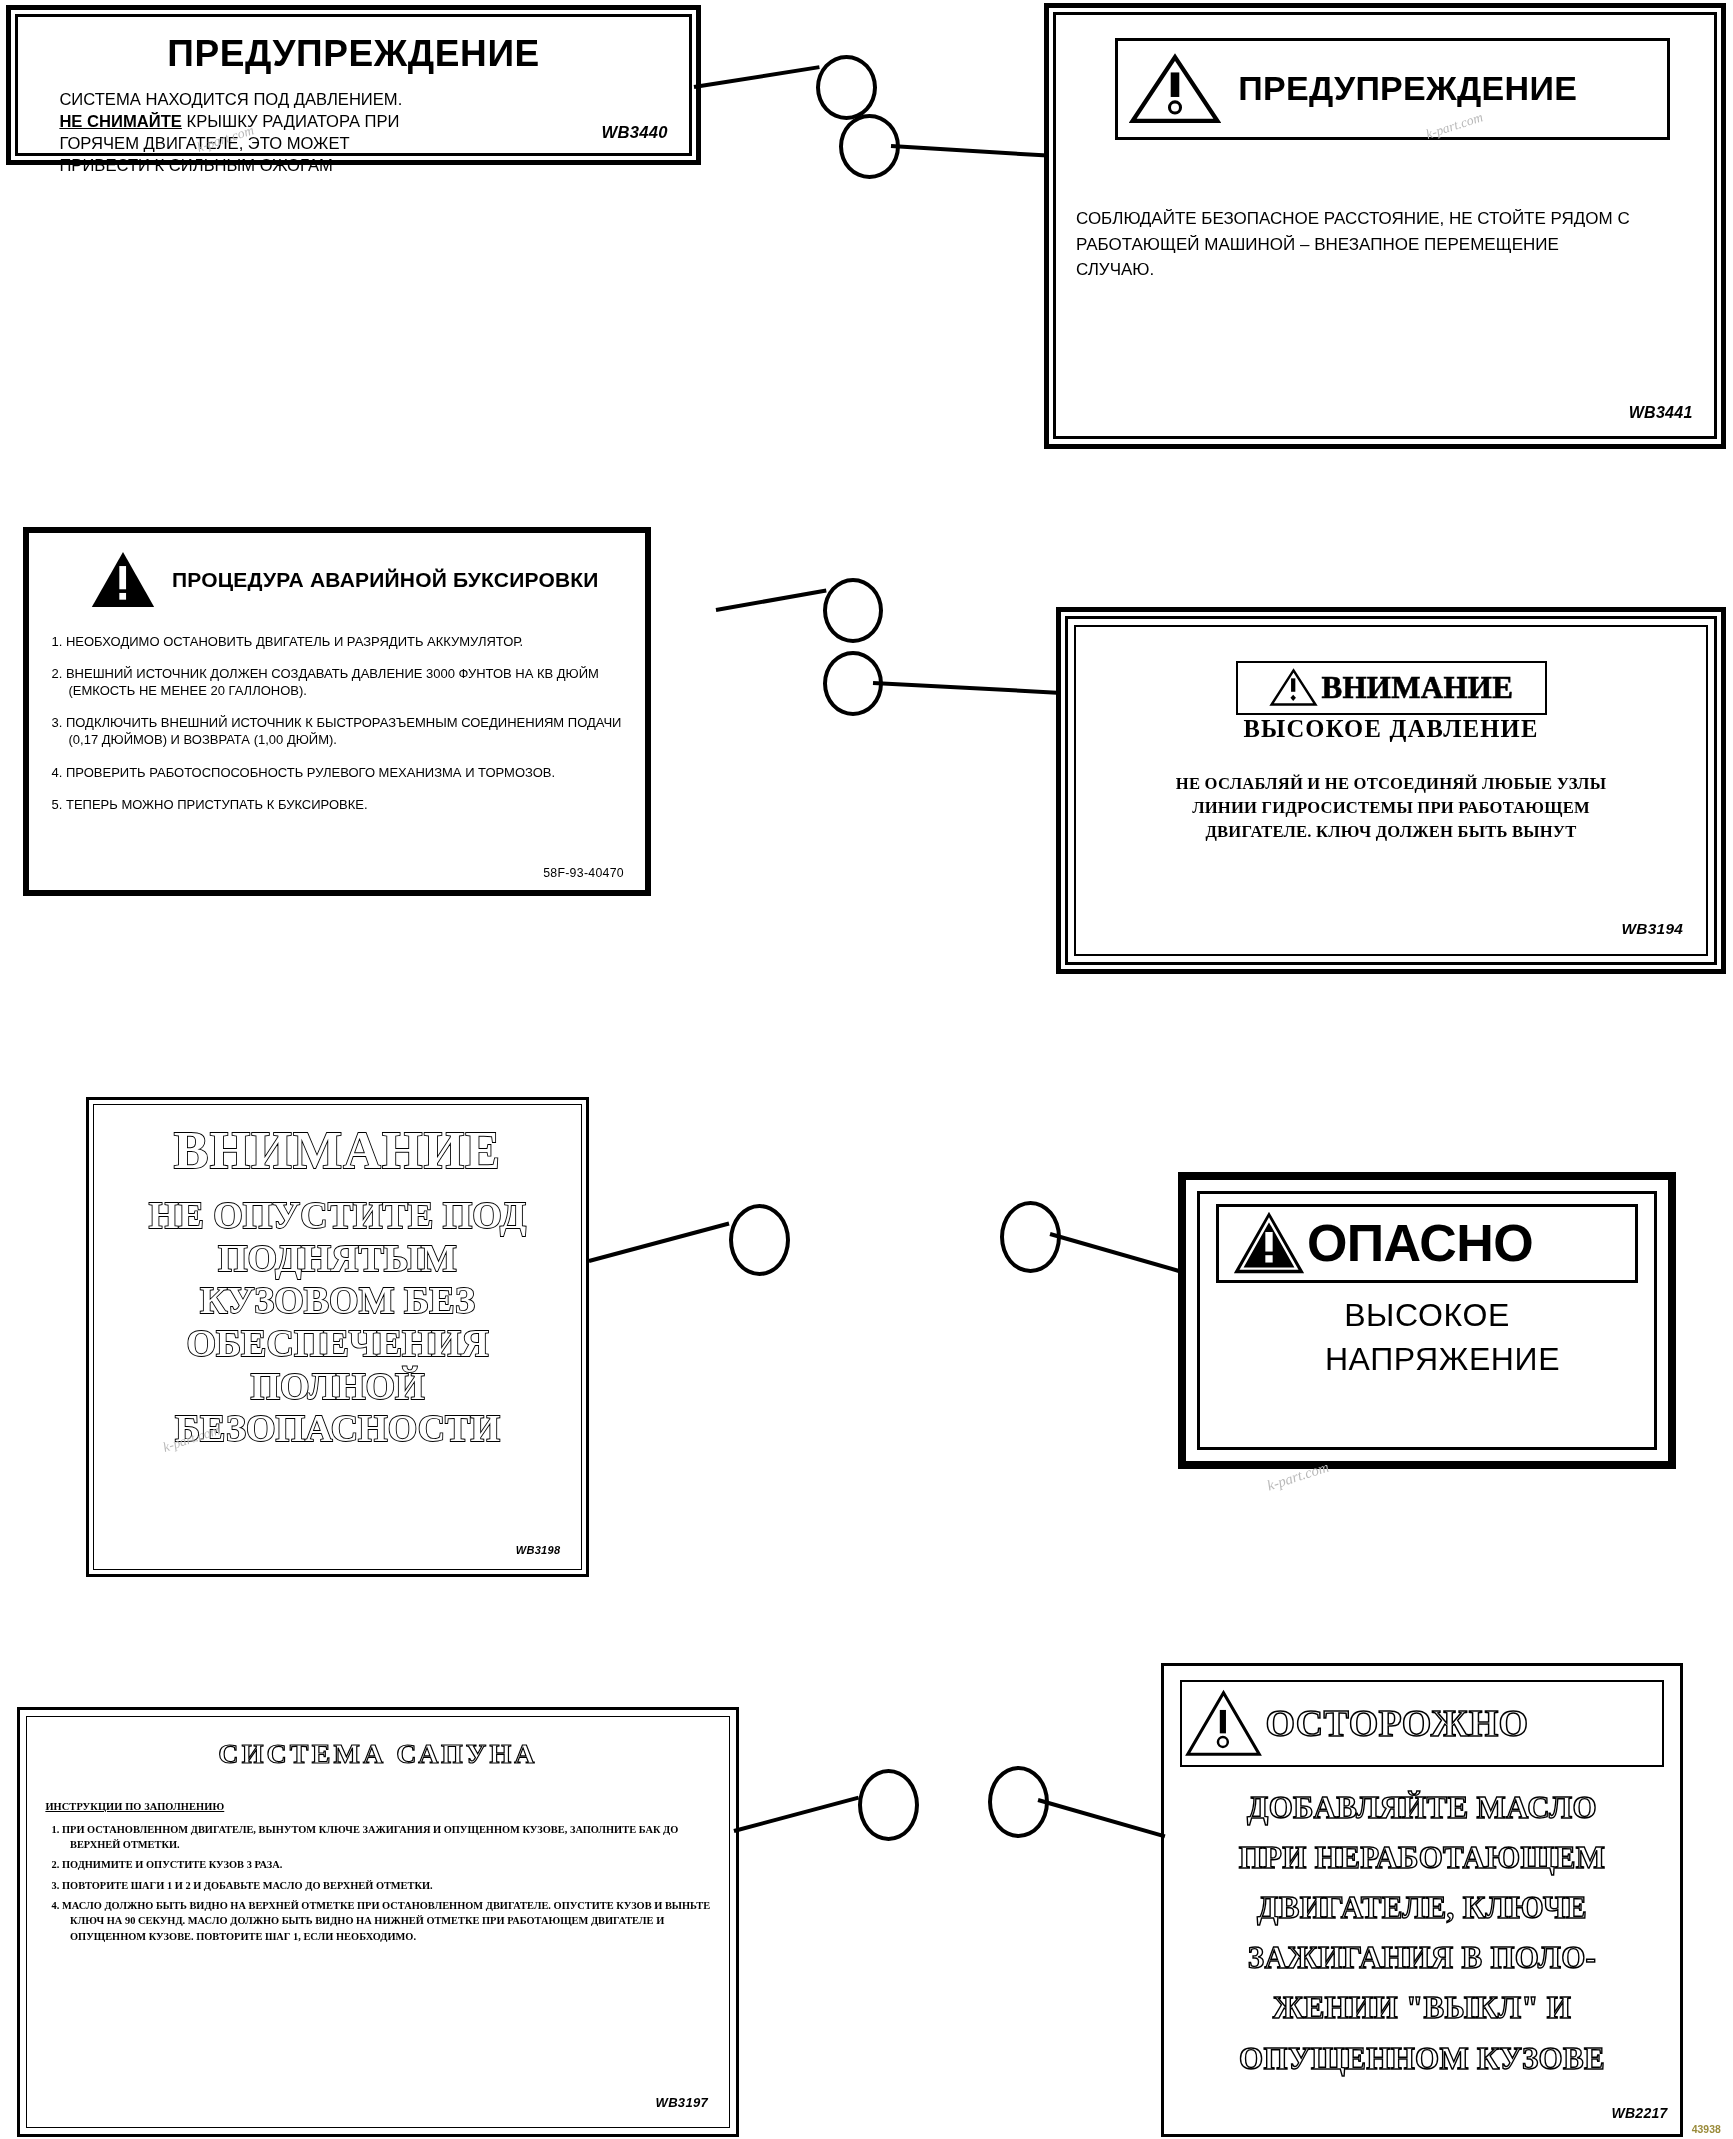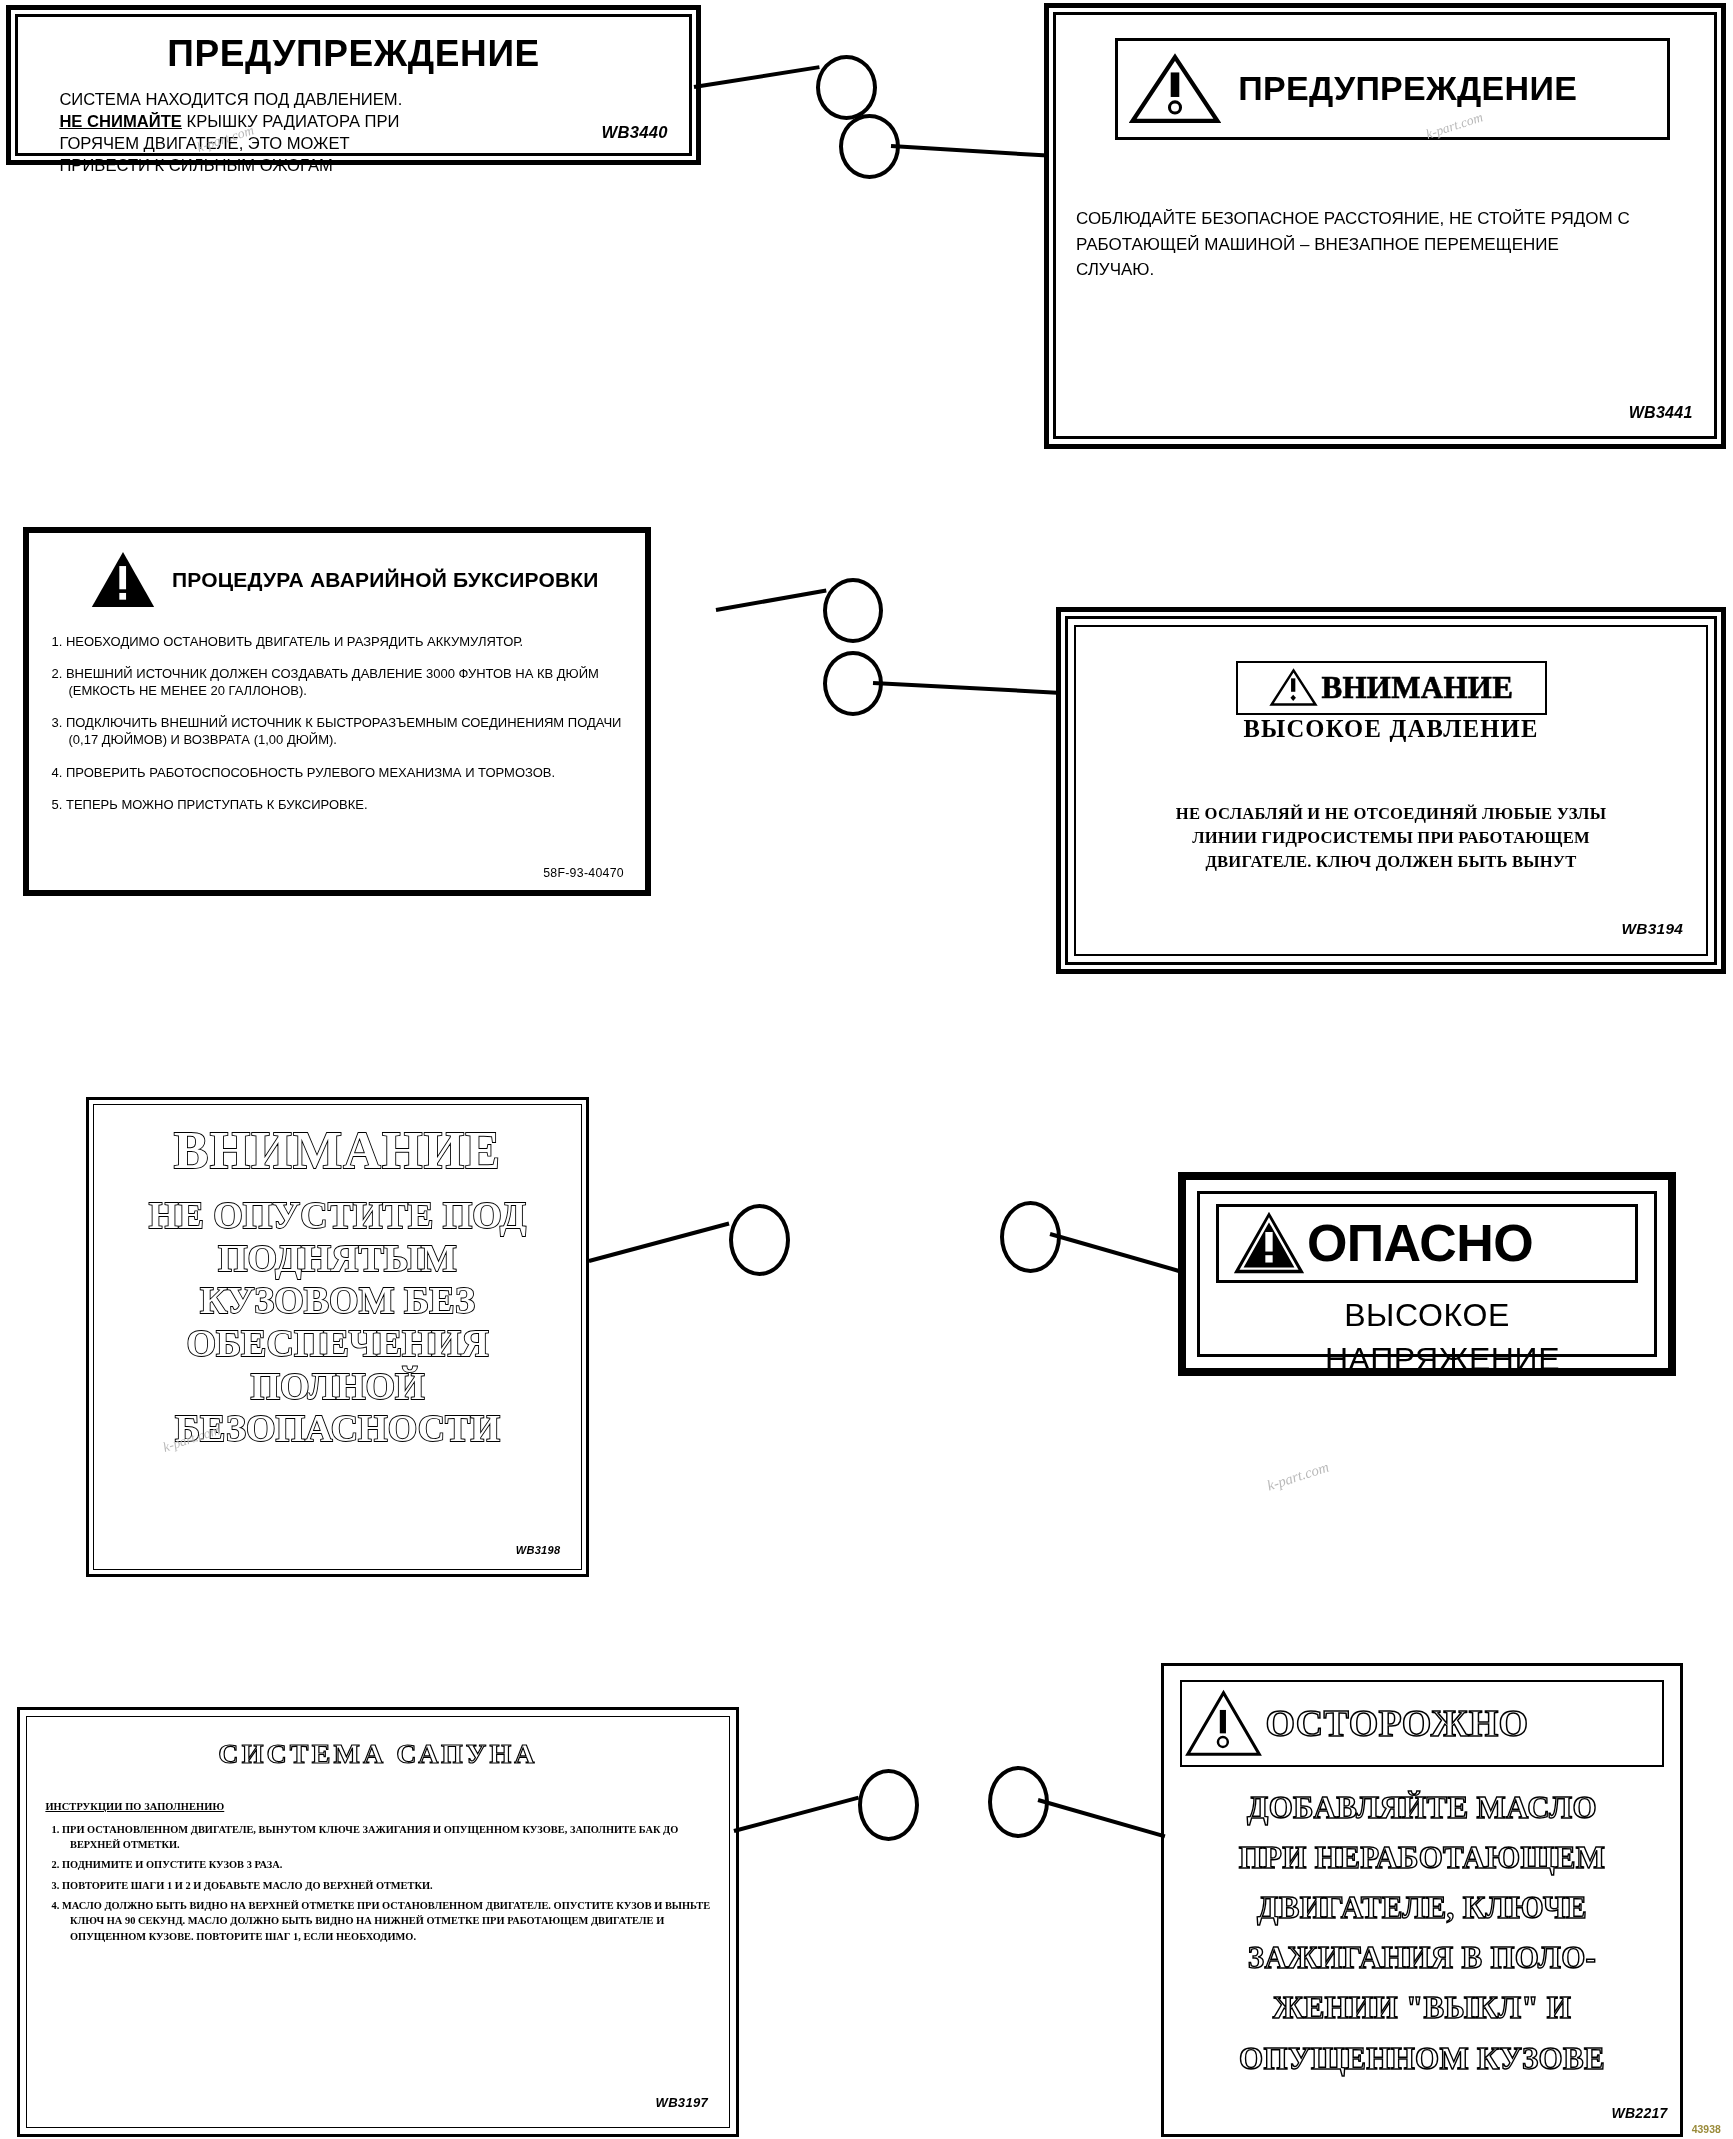--- a/index.html
+++ b/index.html
@@ -49,34 +49,34 @@
   #d-tow ol{list-style:none;margin:24.6px 0 0 13.5px;padding:0;font-size:13px;}
   #d-tow li{margin:0 0 16px 0;line-height:1.28;padding-left:26px;text-indent:-17px;}
   #d-tow .pn{font-size:12.3px;font-style:normal;font-weight:normal;right:21px;bottom:9.8px;}
 
   
   #d-wb3194{left:1056px;top:607px;width:670px;height:367px;}
   #d-wb3194 .attnbox{border:2.5px solid #000;margin:34px auto 0;width:307px;height:50px;display:flex;align-items:center;justify-content:center;gap:3.7px;}
   #d-wb3194 .attnbox .ttl{font-family:"Liberation Serif",serif;font-weight:bold;font-size:31px;letter-spacing:0.3px;
       -webkit-text-stroke:0.6px #000;}
   #d-wb3194 .sub{font-family:"Liberation Serif",serif;font-weight:bold;font-size:24.6px;text-align:center;margin-top:0;letter-spacing:1.2px;}
-  #d-wb3194 .body{font-family:"Liberation Serif",serif;font-weight:bold;font-size:16.6px;text-align:center;line-height:1.46;margin-top:59px;letter-spacing:0.2px;}
+  #d-wb3194 .body{font-family:"Liberation Serif",serif;font-weight:bold;font-size:16.6px;text-align:center;line-height:1.46;margin-top:29px;letter-spacing:0.2px;}
   #d-wb3194 .pn{font-size:15.4px;right:23px;bottom:16px;}
 
   
   #d-wb3198{left:86px;top:1097px;width:503px;height:480px;}
   #d-wb3198 .hollow{font-family:"Liberation Serif",serif;font-weight:bold;text-align:center;
       color:#fff;-webkit-text-stroke:1.8px #000;paint-order:stroke fill;}
   #d-wb3198 .h1{font-size:52px;letter-spacing:1.2px;margin:16px 0 0;}
   #d-wb3198 .lines{margin-top:14.7px;}
   #d-wb3198 .lines div{font-size:38px;line-height:1.12;}
   #d-wb3198 .pn{font-size:11px;right:21px;bottom:13.5px;}
 
   
-  #d-danger{left:1178px;top:1172px;width:498px;height:204px;}
+  #d-danger{left:1178px;top:1172px;width:498px;height:297px;}
   #d-danger .outer{border:8.6px solid #000;width:100%;height:100%;box-sizing:border-box;padding:11px;background:#fff;}
   #d-danger .mid{border:3.1px solid #000;width:100%;height:100%;box-sizing:border-box;background:#fff;position:relative;}
   #d-danger .hdrbox{border:3.7px solid #000;margin:9.8px 16px 0;height:79px;display:flex;align-items:center;gap:2.5px;padding-left:13.5px;box-sizing:border-box;}
   #d-danger .hdrbox .ttl{font-size:52px;font-weight:bold;letter-spacing:-0.6px;}
   #d-danger .l1,#d-danger .l2{font-size:32px;text-align:center;letter-spacing:0.6px;}
   #d-danger .l1{margin-top:14.7px;}
   #d-danger .l2{margin-top:6.1px;padding-left:31px;}
 
   
   #d-wb3197{left:17px;top:1707px;width:722px;height:430px;}

